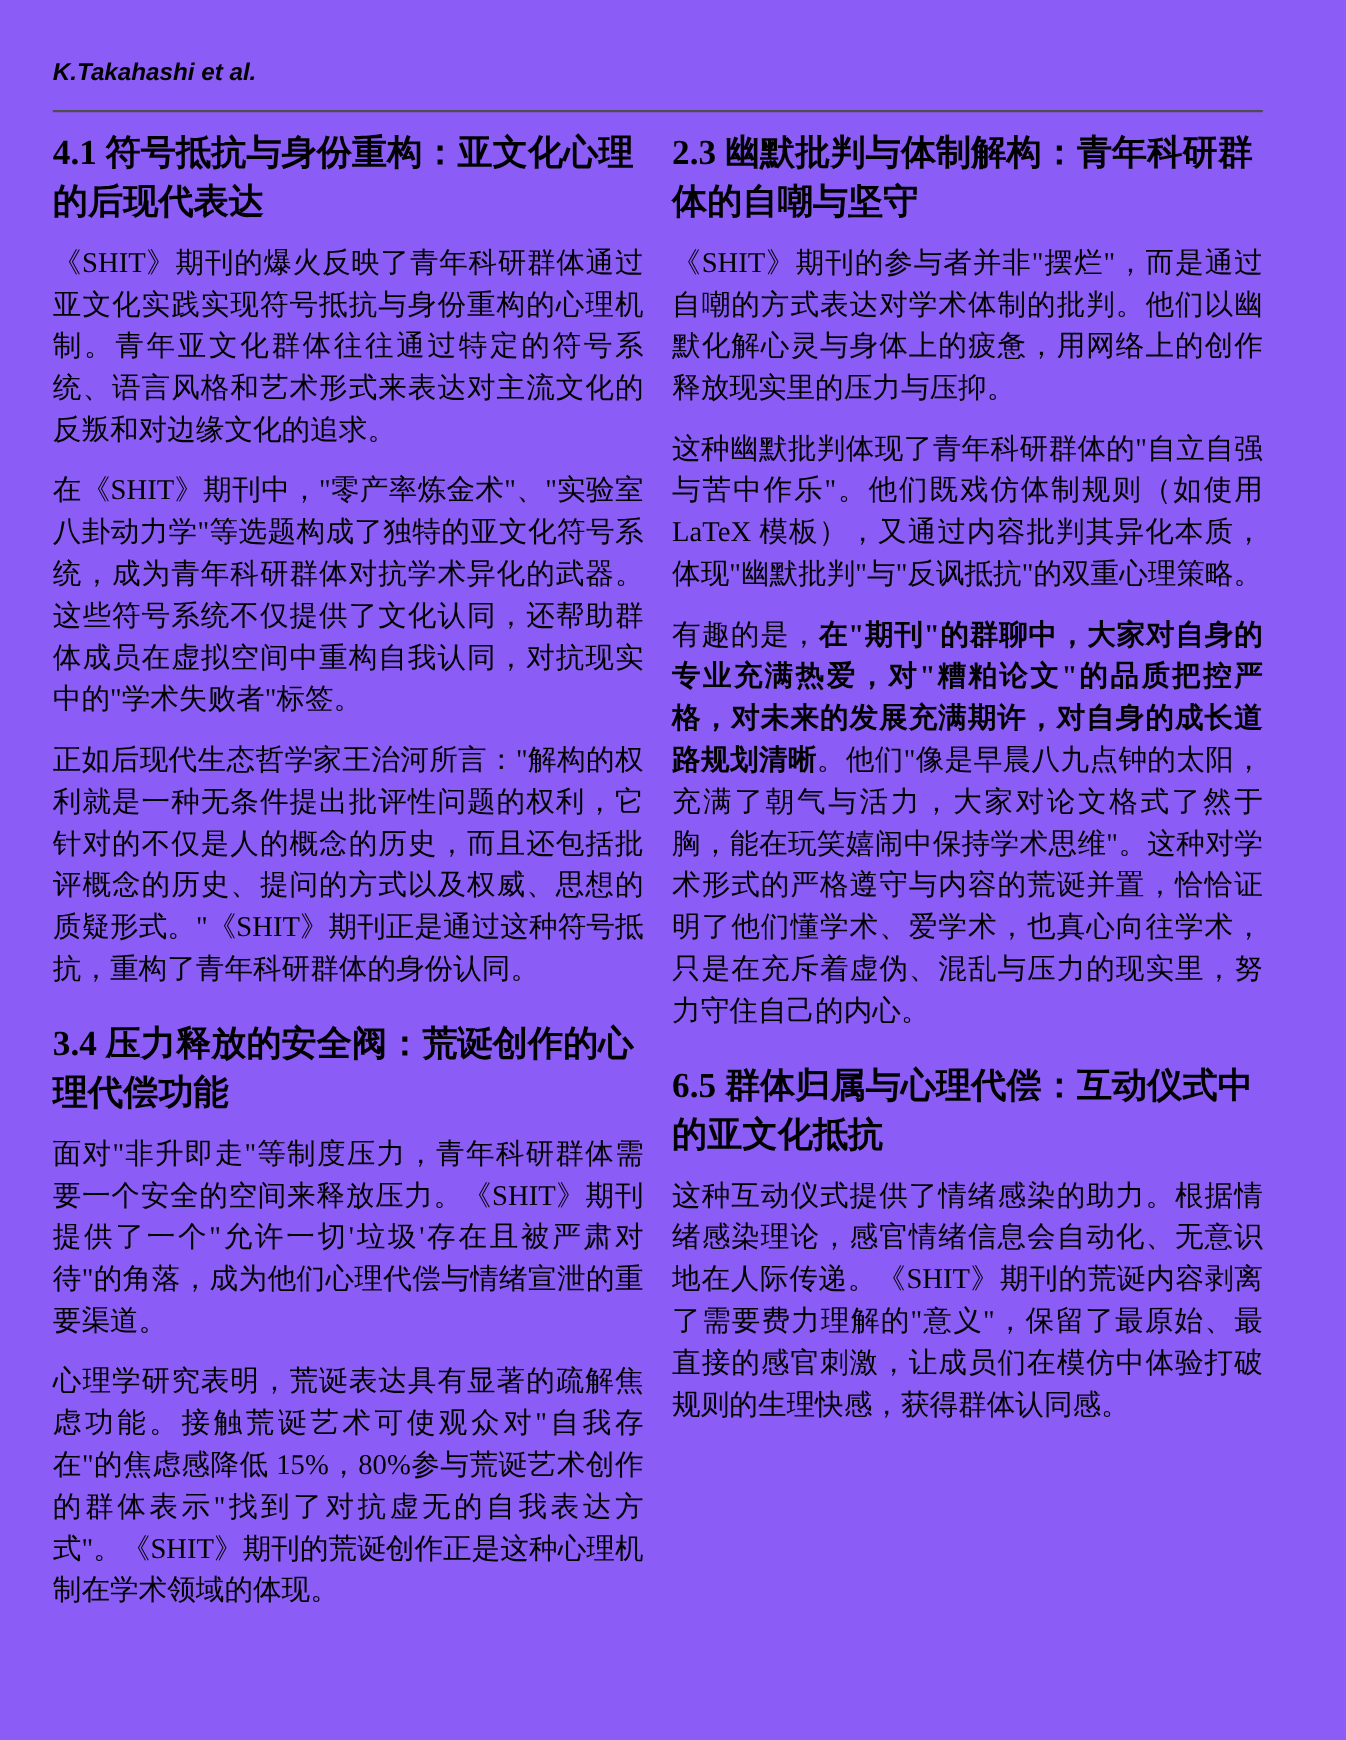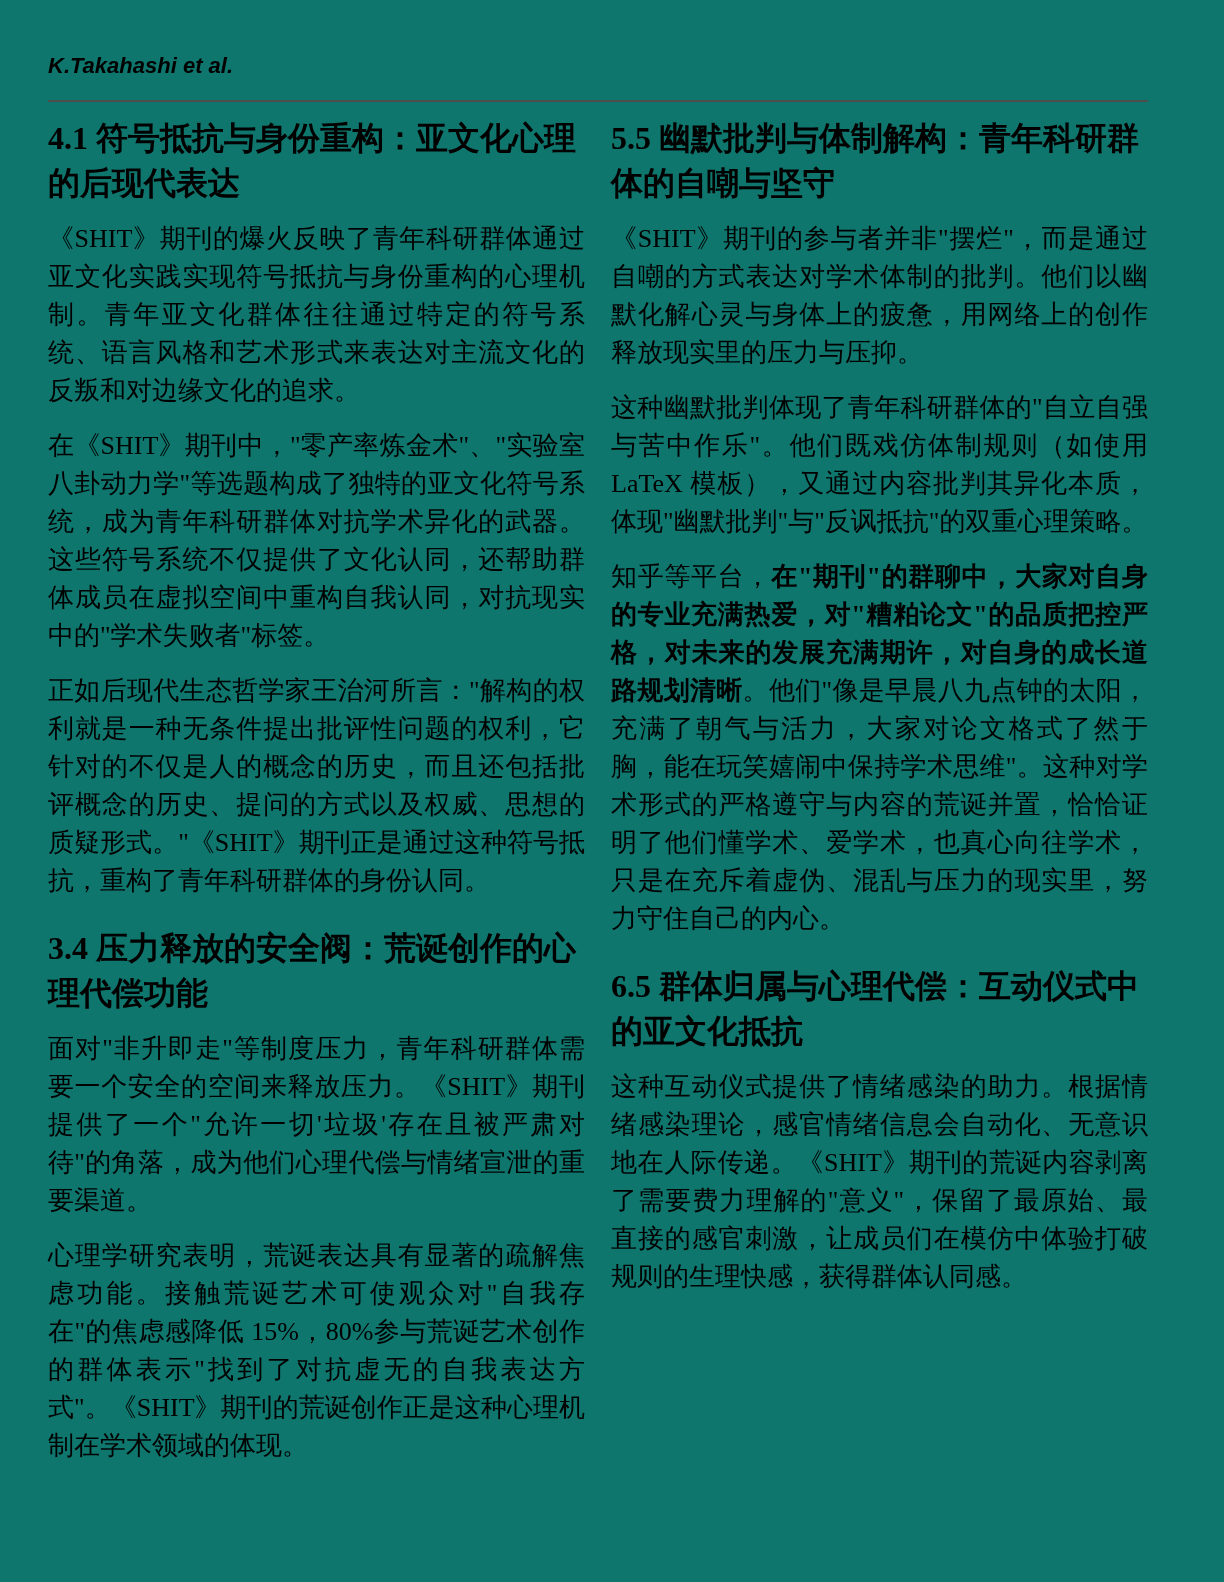--- a/index.html
+++ b/index.html
@@ -55,35 +55,35 @@
     margin: 0 0 17px 0;
     text-align: justify;
   }
   .col p b {
     font-weight: bold;
   }
 </style>
 </head>
 <body>
 
-<div class="page" style="background: #0f766e; color: rgb(0, 0, 0); padding-left: 48px;">
+<div class="page" style="background: #8b5cf6; color: rgb(0, 0, 0); padding-left: 48px;">
   <div class="running-header">K.Takahashi et al.</div>
   <div class="rule" style="background: rgb(77, 77, 77);"></div>
   <div class="columns">
     <div class="col" id="col-left">
         <h2>4.1 符号抵抗与身份重构：亚文化心理的后现代表达</h2>
         <p><span>《SHIT》期刊的爆火反映了青年科研群体通过亚文化实践实现符号抵抗与身份重构的心理机制。青年亚文化群体往往通过特定的符号系统、语言风格和艺术形式来表达对主流文化的反叛和对边缘文化的追求。</span></p>
         <p><span>在《SHIT》期刊中，"零产率炼金术"、"实验室八卦动力学"等选题构成了独特的亚文化符号系统，成为青年科研群体对抗学术异化的武器。这些符号系统不仅提供了文化认同，还帮助群体成员在虚拟空间中重构自我认同，对抗现实中的"学术失败者"标签。</span></p>
         <p><span>正如后现代生态哲学家王治河所言："解构的权利就是一种无条件提出批评性问题的权利，它针对的不仅是人的概念的历史，而且还包括批评概念的历史、提问的方式以及权威、思想的质疑形式。"《SHIT》期刊正是通过这种符号抵抗，重构了青年科研群体的身份认同。</span></p>
         <h2>3.4 压力释放的安全阀：荒诞创作的心理代偿功能</h2>
         <p><span>面对"非升即走"等制度压力，青年科研群体需要一个安全的空间来释放压力。《SHIT》期刊提供了一个"允许一切'垃圾'存在且被严肃对待"的角落，成为他们心理代偿与情绪宣泄的重要渠道。</span></p>
         <p><span>心理学研究表明，荒诞表达具有显著的疏解焦虑功能。接触荒诞艺术可使观众对"自我存在"的焦虑感降低 15%，80%参与荒诞艺术创作的群体表示"找到了对抗虚无的自我表达方式"。《SHIT》期刊的荒诞创作正是这种心理机制在学术领域的体现。</span></p>
       </div>
     <div class="col" id="col-right">
-        <h2>5.5 幽默批判与体制解构：青年科研群体的自嘲与坚守</h2>
+        <h2>2.3 幽默批判与体制解构：青年科研群体的自嘲与坚守</h2>
         <p><span>《SHIT》期刊的参与者并非"摆烂"，而是通过自嘲的方式表达对学术体制的批判。他们以幽默化解心灵与身体上的疲惫，用网络上的创作释放现实里的压力与压抑。</span></p>
         <p><span>这种幽默批判体现了青年科研群体的"自立自强与苦中作乐"。他们既戏仿体制规则（如使用 LaTeX 模板），又通过内容批判其异化本质，体现"幽默批判"与"反讽抵抗"的双重心理策略。</span></p>
-        <p><span>知乎等平台，</span><b>在"期刊"的群聊中，大家对自身的专业充满热爱，对"糟粕论文"的品质把控严格，对未来的发展充满期许，对自身的成长道路规划清晰</b><span>。他们"像是早晨八九点钟的太阳，充满了朝气与活力，大家对论文格式了然于胸，能在玩笑嬉闹中保持学术思维"。这种对学术形式的严格遵守与内容的荒诞并置，恰恰证明了他们懂学术、爱学术，也真心向往学术，只是在充斥着虚伪、混乱与压力的现实里，努力守住自己的内心。</span></p>
+        <p><span>有趣的是，</span><b>在"期刊"的群聊中，大家对自身的专业充满热爱，对"糟粕论文"的品质把控严格，对未来的发展充满期许，对自身的成长道路规划清晰</b><span>。他们"像是早晨八九点钟的太阳，充满了朝气与活力，大家对论文格式了然于胸，能在玩笑嬉闹中保持学术思维"。这种对学术形式的严格遵守与内容的荒诞并置，恰恰证明了他们懂学术、爱学术，也真心向往学术，只是在充斥着虚伪、混乱与压力的现实里，努力守住自己的内心。</span></p>
         <h2>6.5 群体归属与心理代偿：互动仪式中的亚文化抵抗</h2>
         <p><span>这种互动仪式提供了情绪感染的助力。根据情绪感染理论，感官情绪信息会自动化、无意识地在人际传递。《SHIT》期刊的荒诞内容剥离了需要费力理解的"意义"，保留了最原始、最直接的感官刺激，让成员们在模仿中体验打破规则的生理快感，获得群体认同感。</span></p>
       </div>
   </div>
 </div>
 
 </body></html>

